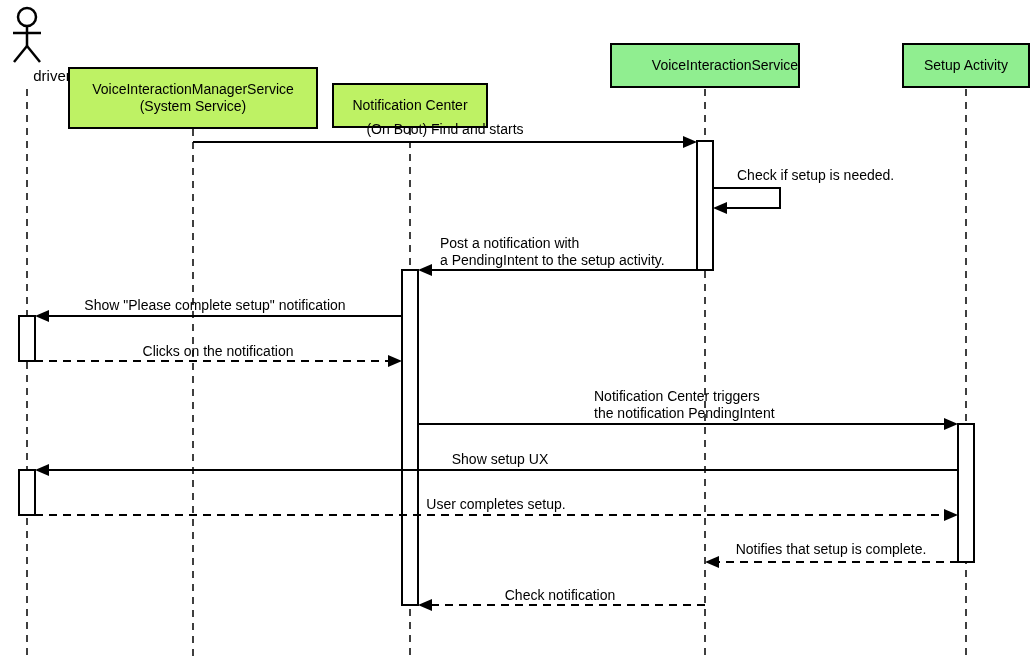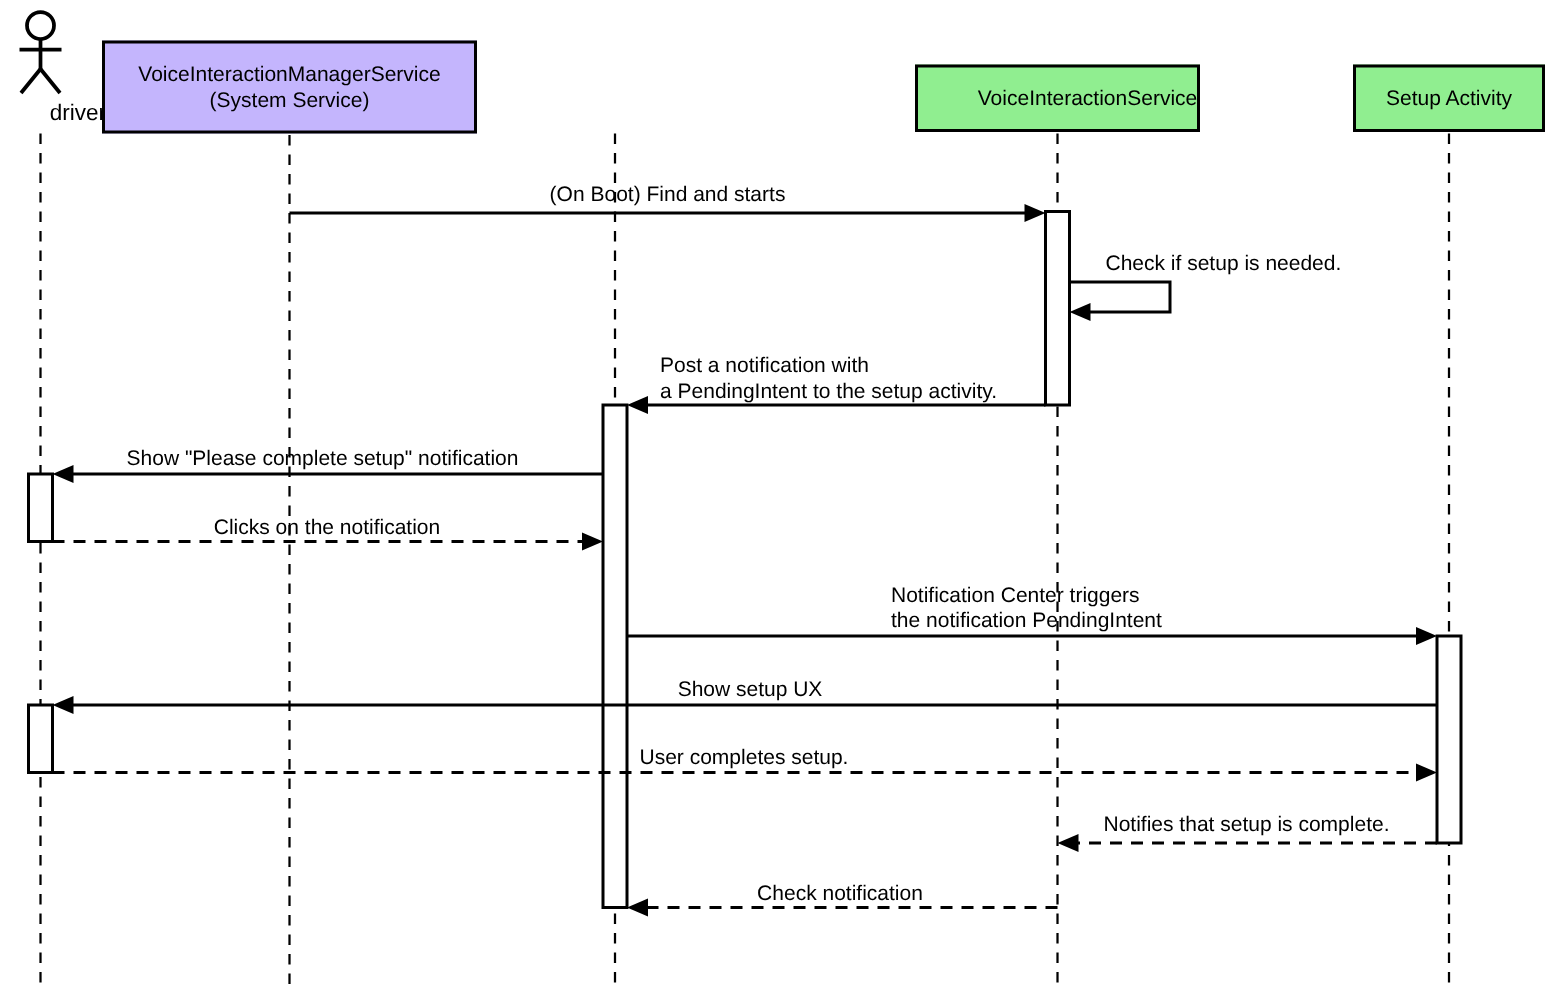--- a/index.html
+++ b/index.html
@@ -2,21 +2,21 @@
 <html><head>
 <meta charset="utf-8">
 <style>
   html,body{margin:0;padding:0;background:#ffffff;}
   #diagram{position:relative;width:1035px;height:664px;background:#ffffff;
            font-family:"Liberation Sans",sans-serif;color:#000;overflow:hidden;}
   svg{position:absolute;left:0;top:0;}
   .participant{position:absolute;display:flex;align-items:center;justify-content:center;
                text-align:center;border:2.5px solid #000;font-size:14px;line-height:17px;
                white-space:pre-line;box-sizing:border-box;}
-  .p-cyan{background:#c4b5fd;}
+  .p-cyan{background:#bef264;margin-top:40px;}
   .p-green{background:#90ee90;}
   .msg{position:absolute;font-size:14px;line-height:17px;white-space:pre-line;}
   .center{text-align:center;}
   .actor-label{position:absolute;font-size:15px;text-align:center;padding-left:25px;}
 </style>
 </head>
 <body>
 
 <div id="diagram">
 
@@ -73,20 +73,21 @@
       <polygon points="958,515 944,509 944,521"></polygon>
       <polygon points="705,562 719,556 719,568"></polygon>
       <polygon points="418,605 432,599 432,611"></polygon>
     </g>
   </svg>
 
   <div class="actor-label" style="left:0;top:67;width:54px;top:67px;">driver</div>
 
   <div class="participant p-cyan" style="left:68px;top:27px;width:250px;height:62px;">VoiceInteractionManagerService
 (System Service)</div>
+  <div class="participant p-cyan" style="left:332px;top:43px;width:156px;height:45px;">Notification Center</div>
   <div class="participant p-green" style="left:610px;top:43px;width:190px;height:45px;padding-left:40px;">VoiceInteractionService</div>
   <div class="participant p-green" style="left:902px;top:43px;width:128px;height:45px;">Setup Activity</div>
 
   <div class="msg center" style="left:245px;top:121px;width:400px;">(On Boot) Find and starts</div>
   <div class="msg" style="left:737px;top:167px;">Check if setup is needed.</div>
   <div class="msg" style="left:440px;top:235px;">Post a notification with
 a PendingIntent to the setup activity.</div>
   <div class="msg center" style="left:15px;top:297px;width:400px;">Show "Please complete setup" notification</div>
   <div class="msg" style="left:594px;top:388px;">Notification Center triggers
 the notification PendingIntent</div>

